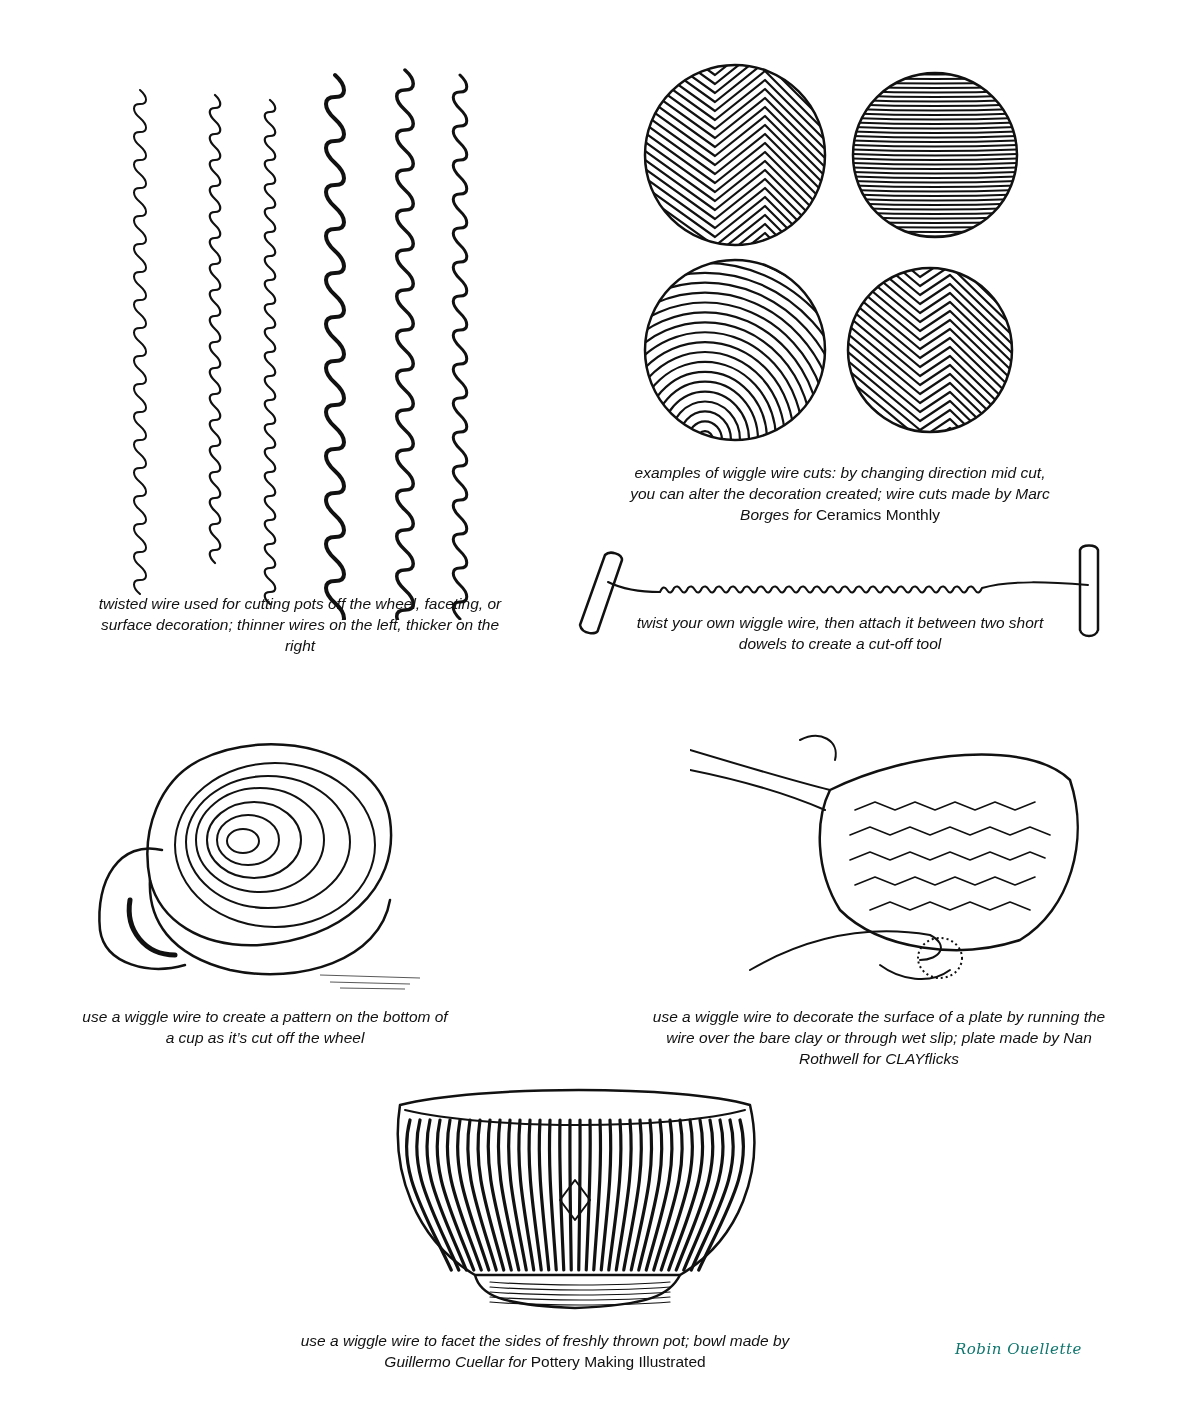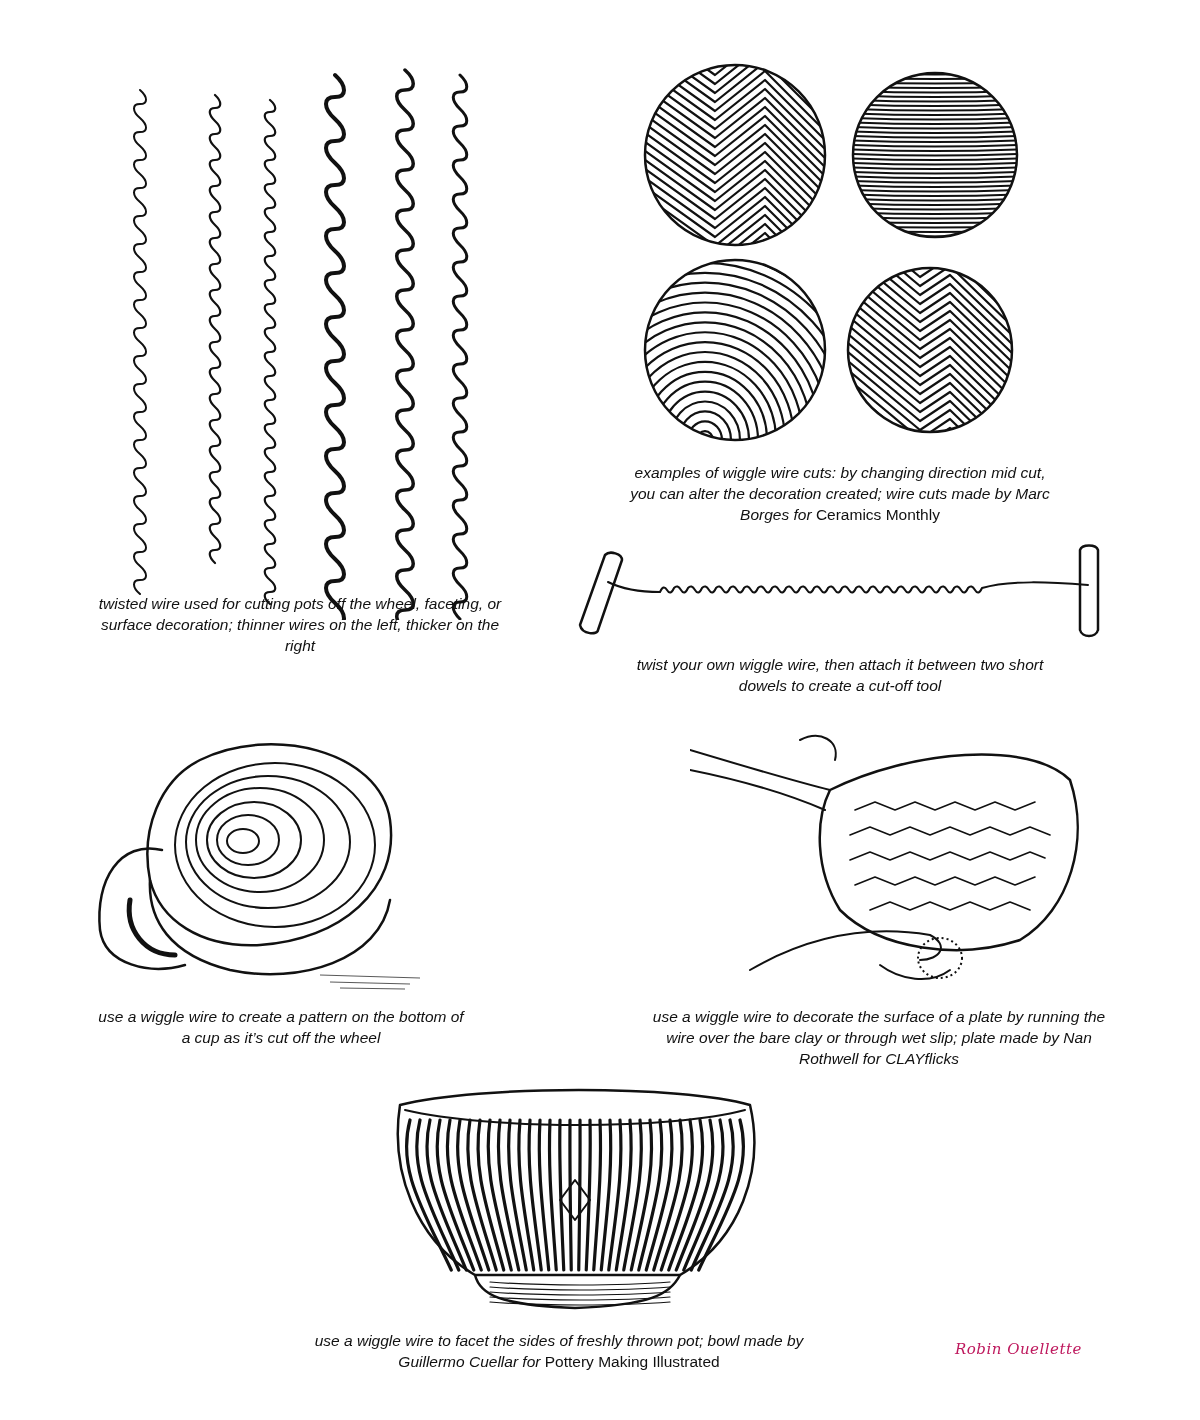--- a/index.html
+++ b/index.html
@@ -5,21 +5,21 @@
   html, body { margin: 0; padding: 0; background: #ffffff; }
   body { width: 1200px; height: 1420px; position: relative; overflow: hidden;
          font-family: "Liberation Sans", sans-serif; color: #111; }
   .fig { position: absolute; }
   .cap { position: absolute; text-align: center; font-style: italic;
          font-size: 15.5px; line-height: 21px; color: #111; }
   .cap .roman { font-style: normal; }
   svg { display: block; }
   .ink { stroke: #111; fill: none; stroke-linecap: round; stroke-linejoin: round; }
   .sig { position: absolute; left: 955px; top: 1340px; font-family: "DejaVu Serif", serif;
-         font-style: italic; font-size: 15px; color: #be185d; letter-spacing: 0.5px; }
+         font-style: italic; font-size: 15px; color: #0f766e; letter-spacing: 0.5px; }
 </style>
 </head>
 <body>
 
 <div class="fig" style="left:110px;top:60px;width:380px;height:560px;">
   <svg id="wires-svg" width="380" height="560">
       <path d="M30 30 C 38 37, 38 44, 30 44 C 22 44, 22 51, 30 58 C 38 65, 38 72, 30 72 C 22 72, 22 79, 30 86 C 38 93, 38 100, 30 100 C 22 100, 22 107, 30 114 C 38 121, 38 128, 30 128 C 22 128, 22 135, 30 142 C 38 149, 38 156, 30 156 C 22 156, 22 163, 30 170 C 38 177, 38 184, 30 184 C 22 184, 22 191, 30 198 C 38 205, 38 212, 30 212 C 22 212, 22 219, 30 226 C 38 233, 38 240, 30 240 C 22 240, 22 247, 30 254 C 38 261, 38 268, 30 268 C 22 268, 22 275, 30 282 C 38 289, 38 296, 30 296 C 22 296, 22 303, 30 310 C 38 317, 38 324, 30 324 C 22 324, 22 331, 30 338 C 38 345, 38 352, 30 352 C 22 352, 22 359, 30 366 C 38 373, 38 380, 30 380 C 22 380, 22 387, 30 394 C 38 401, 38 408, 30 408 C 22 408, 22 415, 30 422 C 38 429, 38 436, 30 436 C 22 436, 22 443, 30 450 C 38 457, 38 464, 30 464 C 22 464, 22 471, 30 478 C 38 485, 38 492, 30 492 C 22 492, 22 499, 30 506 C 38 513, 38 520, 30 520 C 22 520, 22 527, 30 534" class="ink" stroke-width="2"></path>
       <path d="M105 35 C 112 41.5, 112 48, 105 48 C 98 48, 98 54.5, 105 61 C 112 67.5, 112 74, 105 74 C 98 74, 98 80.5, 105 87 C 112 93.5, 112 100, 105 100 C 98 100, 98 106.5, 105 113 C 112 119.5, 112 126, 105 126 C 98 126, 98 132.5, 105 139 C 112 145.5, 112 152, 105 152 C 98 152, 98 158.5, 105 165 C 112 171.5, 112 178, 105 178 C 98 178, 98 184.5, 105 191 C 112 197.5, 112 204, 105 204 C 98 204, 98 210.5, 105 217 C 112 223.5, 112 230, 105 230 C 98 230, 98 236.5, 105 243 C 112 249.5, 112 256, 105 256 C 98 256, 98 262.5, 105 269 C 112 275.5, 112 282, 105 282 C 98 282, 98 288.5, 105 295 C 112 301.5, 112 308, 105 308 C 98 308, 98 314.5, 105 321 C 112 327.5, 112 334, 105 334 C 98 334, 98 340.5, 105 347 C 112 353.5, 112 360, 105 360 C 98 360, 98 366.5, 105 373 C 112 379.5, 112 386, 105 386 C 98 386, 98 392.5, 105 399 C 112 405.5, 112 412, 105 412 C 98 412, 98 418.5, 105 425 C 112 431.5, 112 438, 105 438 C 98 438, 98 444.5, 105 451 C 112 457.5, 112 464, 105 464 C 98 464, 98 470.5, 105 477 C 112 483.5, 112 490, 105 490 C 98 490, 98 496.5, 105 503" class="ink" stroke-width="2.2"></path>
       <path d="M160 40 C 167 46, 167 52, 160 52 C 153 52, 153 58, 160 64 C 167 70, 167 76, 160 76 C 153 76, 153 82, 160 88 C 167 94, 167 100, 160 100 C 153 100, 153 106, 160 112 C 167 118, 167 124, 160 124 C 153 124, 153 130, 160 136 C 167 142, 167 148, 160 148 C 153 148, 153 154, 160 160 C 167 166, 167 172, 160 172 C 153 172, 153 178, 160 184 C 167 190, 167 196, 160 196 C 153 196, 153 202, 160 208 C 167 214, 167 220, 160 220 C 153 220, 153 226, 160 232 C 167 238, 167 244, 160 244 C 153 244, 153 250, 160 256 C 167 262, 167 268, 160 268 C 153 268, 153 274, 160 280 C 167 286, 167 292, 160 292 C 153 292, 153 298, 160 304 C 167 310, 167 316, 160 316 C 153 316, 153 322, 160 328 C 167 334, 167 340, 160 340 C 153 340, 153 346, 160 352 C 167 358, 167 364, 160 364 C 153 364, 153 370, 160 376 C 167 382, 167 388, 160 388 C 153 388, 153 394, 160 400 C 167 406, 167 412, 160 412 C 153 412, 153 418, 160 424 C 167 430, 167 436, 160 436 C 153 436, 153 442, 160 448 C 167 454, 167 460, 160 460 C 153 460, 153 466, 160 472 C 167 478, 167 484, 160 484 C 153 484, 153 490, 160 496 C 167 502, 167 508, 160 508 C 153 508, 153 514, 160 520 C 167 526, 167 532, 160 532 C 153 532, 153 538, 160 544" class="ink" stroke-width="2.2"></path>
       <path d="M225 15 C 237 26, 237 37, 225 37 C 213 37, 213 48, 225 59 C 237 70, 237 81, 225 81 C 213 81, 213 92, 225 103 C 237 114, 237 125, 225 125 C 213 125, 213 136, 225 147 C 237 158, 237 169, 225 169 C 213 169, 213 180, 225 191 C 237 202, 237 213, 225 213 C 213 213, 213 224, 225 235 C 237 246, 237 257, 225 257 C 213 257, 213 268, 225 279 C 237 290, 237 301, 225 301 C 213 301, 213 312, 225 323 C 237 334, 237 345, 225 345 C 213 345, 213 356, 225 367 C 237 378, 237 389, 225 389 C 213 389, 213 400, 225 411 C 237 422, 237 433, 225 433 C 213 433, 213 444, 225 455 C 237 466, 237 477, 225 477 C 213 477, 213 488, 225 499 C 237 510, 237 521, 225 521 C 213 521, 213 532, 225 543 C 237 554, 237 565, 225 565 C 213 565, 213 576, 225 587" class="ink" stroke-width="4"></path>
@@ -197,21 +197,21 @@
   <span>examples of wiggle wire cuts: by changing direction mid cut, you can alter the decoration created; wire cuts made by Marc Borges for </span><span class="roman">Ceramics Monthly</span>
 </div>
 
 <div class="fig" style="left:560px;top:540px;width:560px;height:100px;">
   <svg id="tool-svg" width="560" height="100">
       <path d="M20 85 L45 15 M38 90 L62 20 M45 15 C 50 10, 62 14, 62 20 M20 85 C 22 95, 38 95, 38 90" class="ink" stroke-width="2.5"></path>
       <path d="M520 10 L520 90 M538 10 L538 90 M520 10 C 522 4, 536 4, 538 10 M520 90 C 522 98, 536 98, 538 90" class="ink" stroke-width="2.5"></path>
       <path d="M48 42 C 60 48, 80 52, 100 52 Q 103.5 44, 107 50 Q 110.5 56, 114 48 Q 117.5 44, 121 50 Q 124.5 56, 128 48 Q 131.5 44, 135 50 Q 138.5 56, 142 48 Q 145.5 44, 149 50 Q 152.5 56, 156 48 Q 159.5 44, 163 50 Q 166.5 56, 170 48 Q 173.5 44, 177 50 Q 180.5 56, 184 48 Q 187.5 44, 191 50 Q 194.5 56, 198 48 Q 201.5 44, 205 50 Q 208.5 56, 212 48 Q 215.5 44, 219 50 Q 222.5 56, 226 48 Q 229.5 44, 233 50 Q 236.5 56, 240 48 Q 243.5 44, 247 50 Q 250.5 56, 254 48 Q 257.5 44, 261 50 Q 264.5 56, 268 48 Q 271.5 44, 275 50 Q 278.5 56, 282 48 Q 285.5 44, 289 50 Q 292.5 56, 296 48 Q 299.5 44, 303 50 Q 306.5 56, 310 48 Q 313.5 44, 317 50 Q 320.5 56, 324 48 Q 327.5 44, 331 50 Q 334.5 56, 338 48 Q 341.5 44, 345 50 Q 348.5 56, 352 48 Q 355.5 44, 359 50 Q 362.5 56, 366 48 Q 369.5 44, 373 50 Q 376.5 56, 380 48 Q 383.5 44, 387 50 Q 390.5 56, 394 48 Q 397.5 44, 401 50 Q 404.5 56, 408 48 Q 411.5 44, 415 50 Q 418.5 56, 422 48 C 450 40, 490 42, 528 45" class="ink" stroke-width="2"></path>
     </svg>
 </div>
-<div class="cap" style="left:620px;top:654px;width:440px;">
+<div class="cap" style="left:620px;top:612px;width:440px;">
   <span>twist your own wiggle wire, then attach it between two short dowels to create a cut-off tool</span>
 </div>
 
 <div class="fig" style="left:90px;top:730px;width:330px;height:260px;">
   <svg width="330" height="260">
     <g class="ink" stroke-width="2.5">
       <path d="M110 30 C 180 -5, 290 20, 300 90 C 310 160, 250 210, 170 215 C 110 218, 70 190, 60 150 C 50 100, 70 50, 110 30 Z"></path>
       <path d="M60 150 C 58 190, 80 225, 140 240 C 210 255, 290 230, 300 170"></path>
       <path d="M72 120 C 30 110, 5 150, 10 200 C 15 235, 60 245, 95 235"></path>
       <path d="M40 170 C 35 200, 55 225, 85 225" stroke-width="5"></path>
@@ -222,21 +222,21 @@
       <ellipse cx="170" cy="110" rx="64" ry="52"></ellipse>
       <ellipse cx="164" cy="110" rx="47" ry="38"></ellipse>
       <ellipse cx="158" cy="110" rx="31" ry="25"></ellipse>
       <ellipse cx="153" cy="111" rx="16" ry="12"></ellipse>
     </g>
     <g stroke="#111" stroke-width="1" fill="none" opacity="0.7">
       <path d="M230 245 L330 248 M240 252 L320 254 M250 258 L315 259"></path>
     </g>
   </svg>
 </div>
-<div class="cap" style="left:96px;top:1006px;width:370px;">
+<div class="cap" style="left:80px;top:1006px;width:370px;">
   <span>use a wiggle wire to create a pattern on the bottom of a cup as it’s cut off the wheel</span>
 </div>
 
 <div class="fig" style="left:690px;top:720px;width:420px;height:280px;">
   <svg width="420" height="280">
     <g class="ink" stroke-width="2.5">
       <path d="M140 70 C 220 30, 340 20, 380 60 C 400 120, 380 190, 330 220 C 270 240, 190 230, 150 190 C 125 150, 125 100, 140 70 Z"></path>
       <path d="M0 30 C 50 45, 100 60, 140 70" stroke-width="2"></path>
       <path d="M0 50 C 50 60, 100 75, 135 90" stroke-width="2"></path>
       <path d="M110 20 C 130 10, 150 20, 145 40" stroke-width="2"></path>
@@ -297,17 +297,17 @@
       <path d="M300 40 C 308.4 90, 291.6 130, 273.75 190" class="ink" stroke-width="3.2"></path>
       <path d="M310 40 C 319.2 90, 300.8 130, 281.25 190" class="ink" stroke-width="3.2"></path>
       <path d="M320 40 C 330 90, 310 130, 288.75 190" class="ink" stroke-width="3.2"></path>
       <path d="M330 40 C 340.8 90, 319.2 130, 296.25 190" class="ink" stroke-width="3.2"></path>
       <path d="M340 40 C 351.6 90, 328.4 130, 303.75 190" class="ink" stroke-width="3.2"></path>
       <path d="M350 40 C 362.4 90, 337.6 130, 311.25 190" class="ink" stroke-width="3.2"></path>
       <path d="M360 40 C 373.2 90, 346.8 130, 318.75 190" class="ink" stroke-width="3.2"></path>
       <path d="M195 100 L 210 120 L 195 140 L 180 120 Z" class="ink" stroke-width="2"></path>
     </svg>
 </div>
-<div class="cap" style="left:304px;top:1330px;width:510px;">
+<div class="cap" style="left:290px;top:1330px;width:510px;">
   <span>use a wiggle wire to facet the sides of freshly thrown pot; bowl made by Guillermo Cuellar for </span><span class="roman">Pottery Making Illustrated</span>
 </div>
 
 <div class="sig">Robin Ouellette</div>
 
 </body></html>

